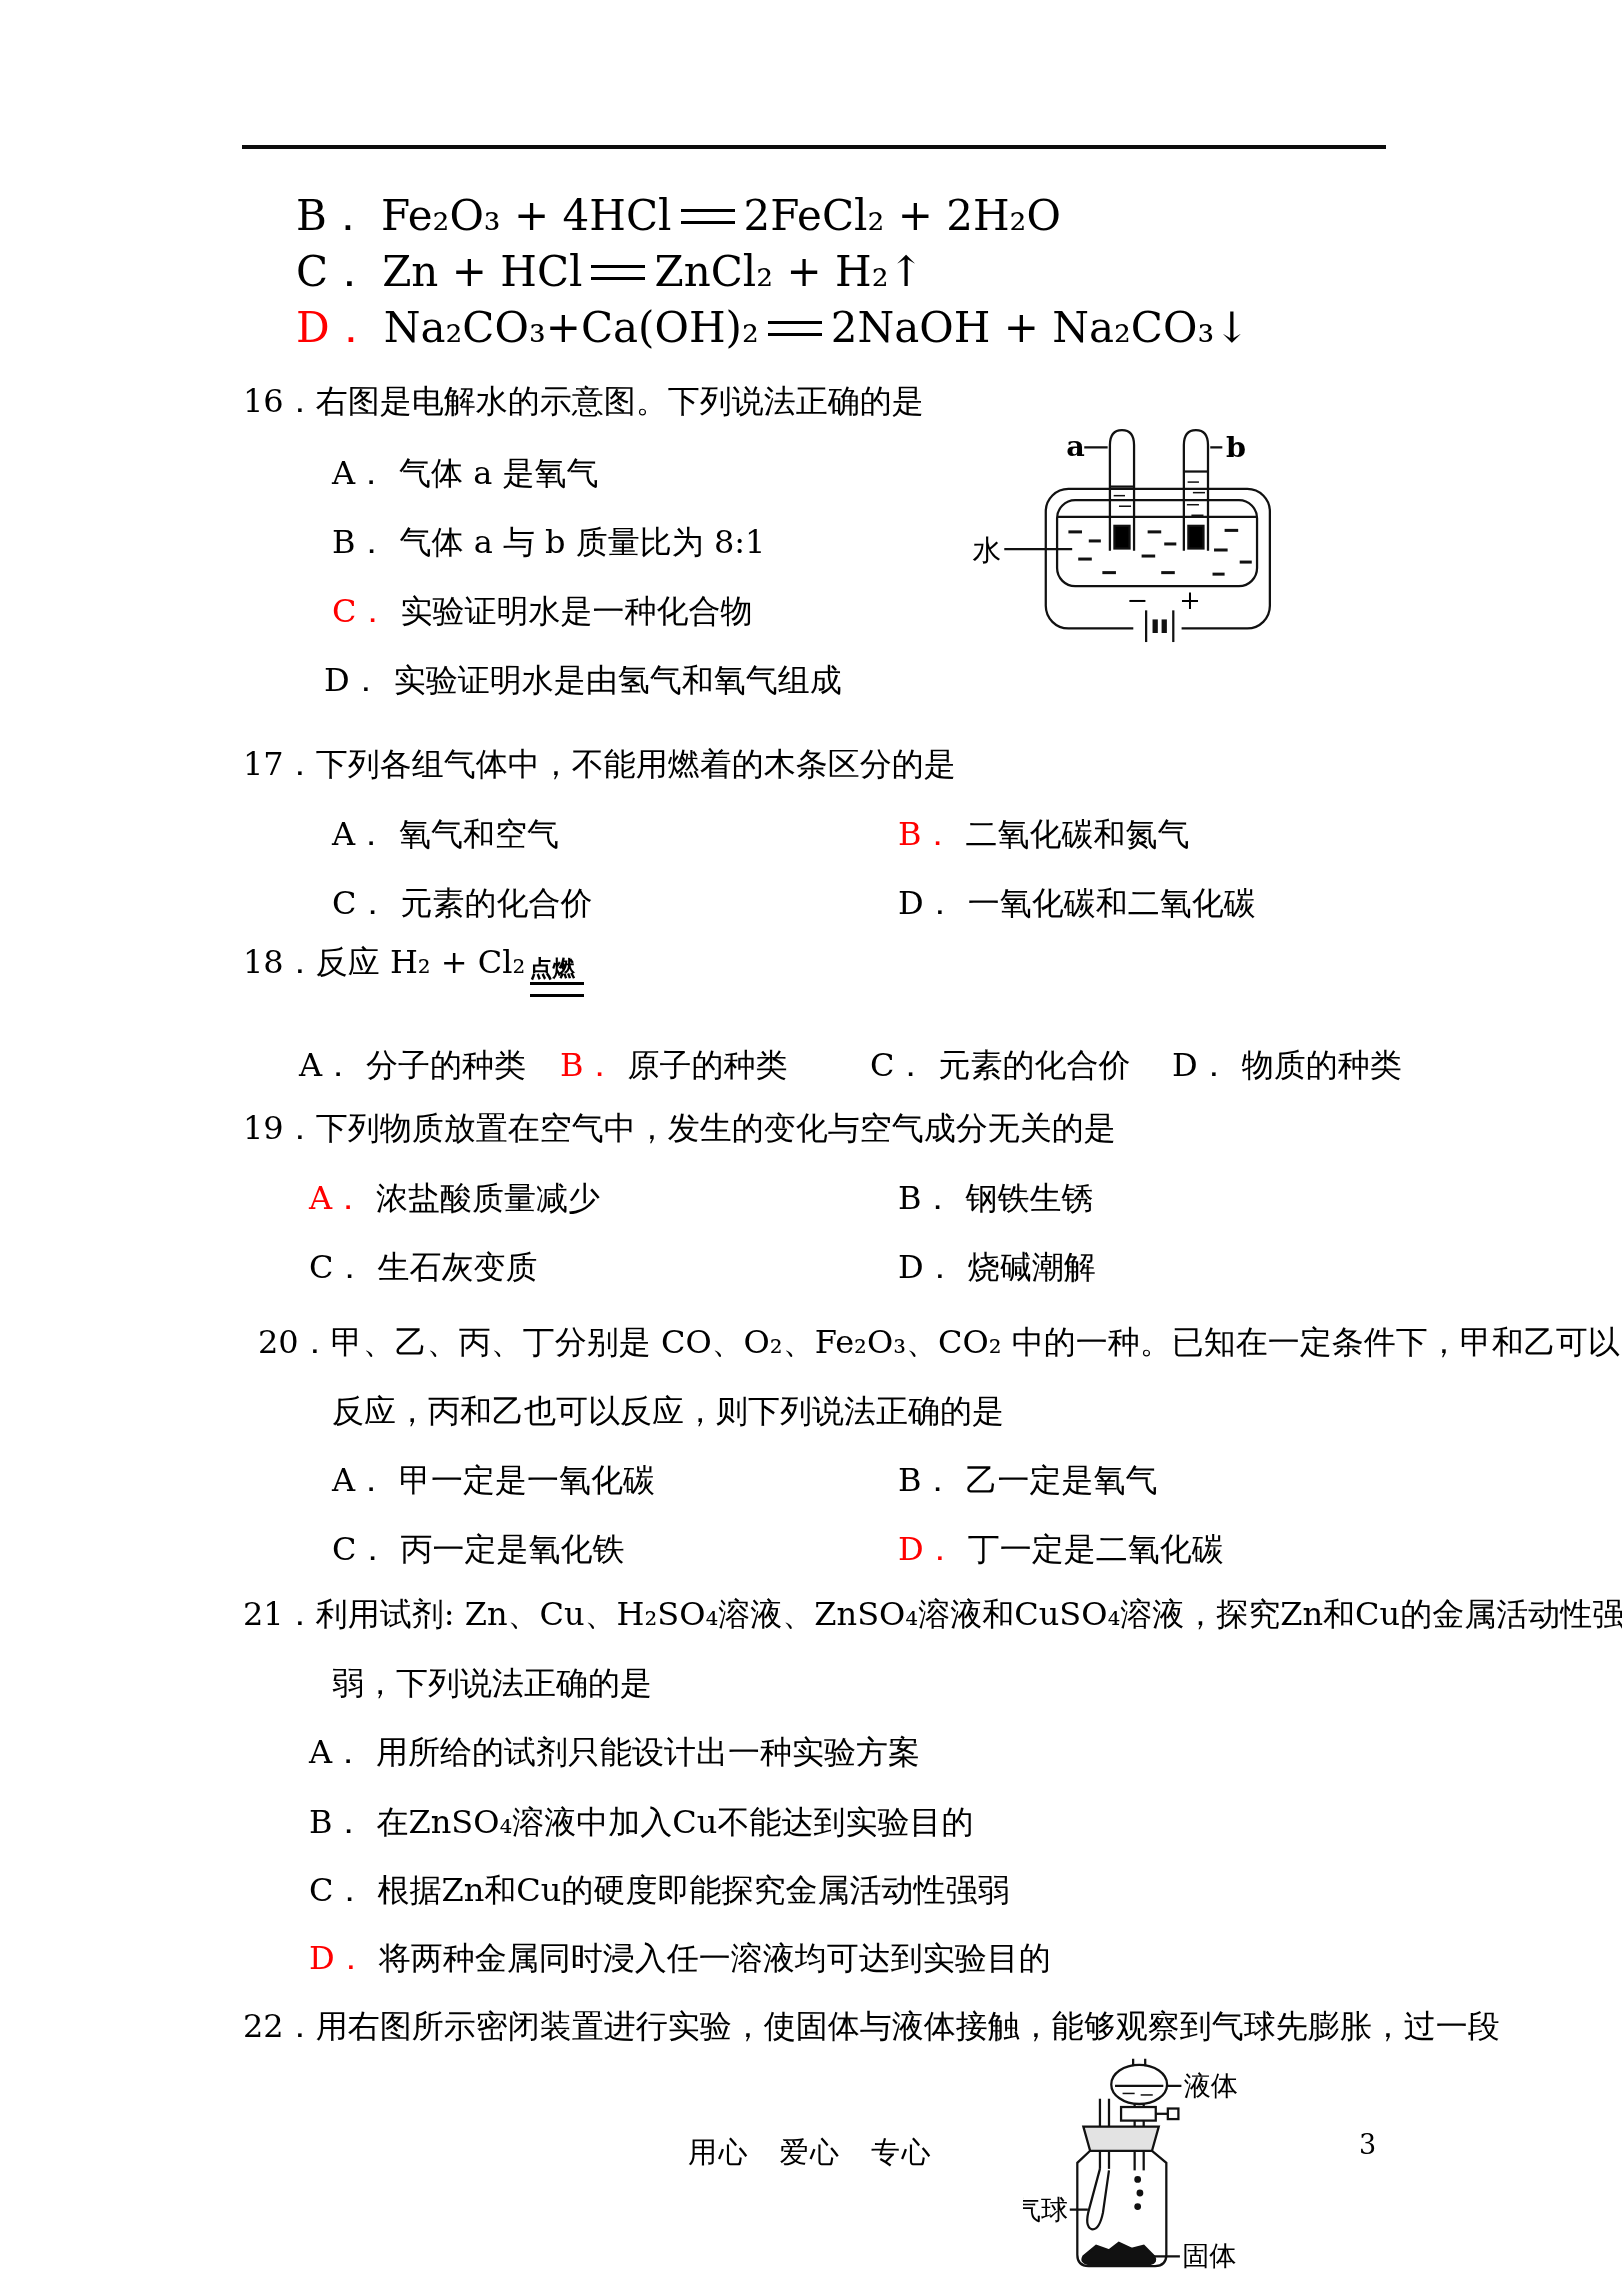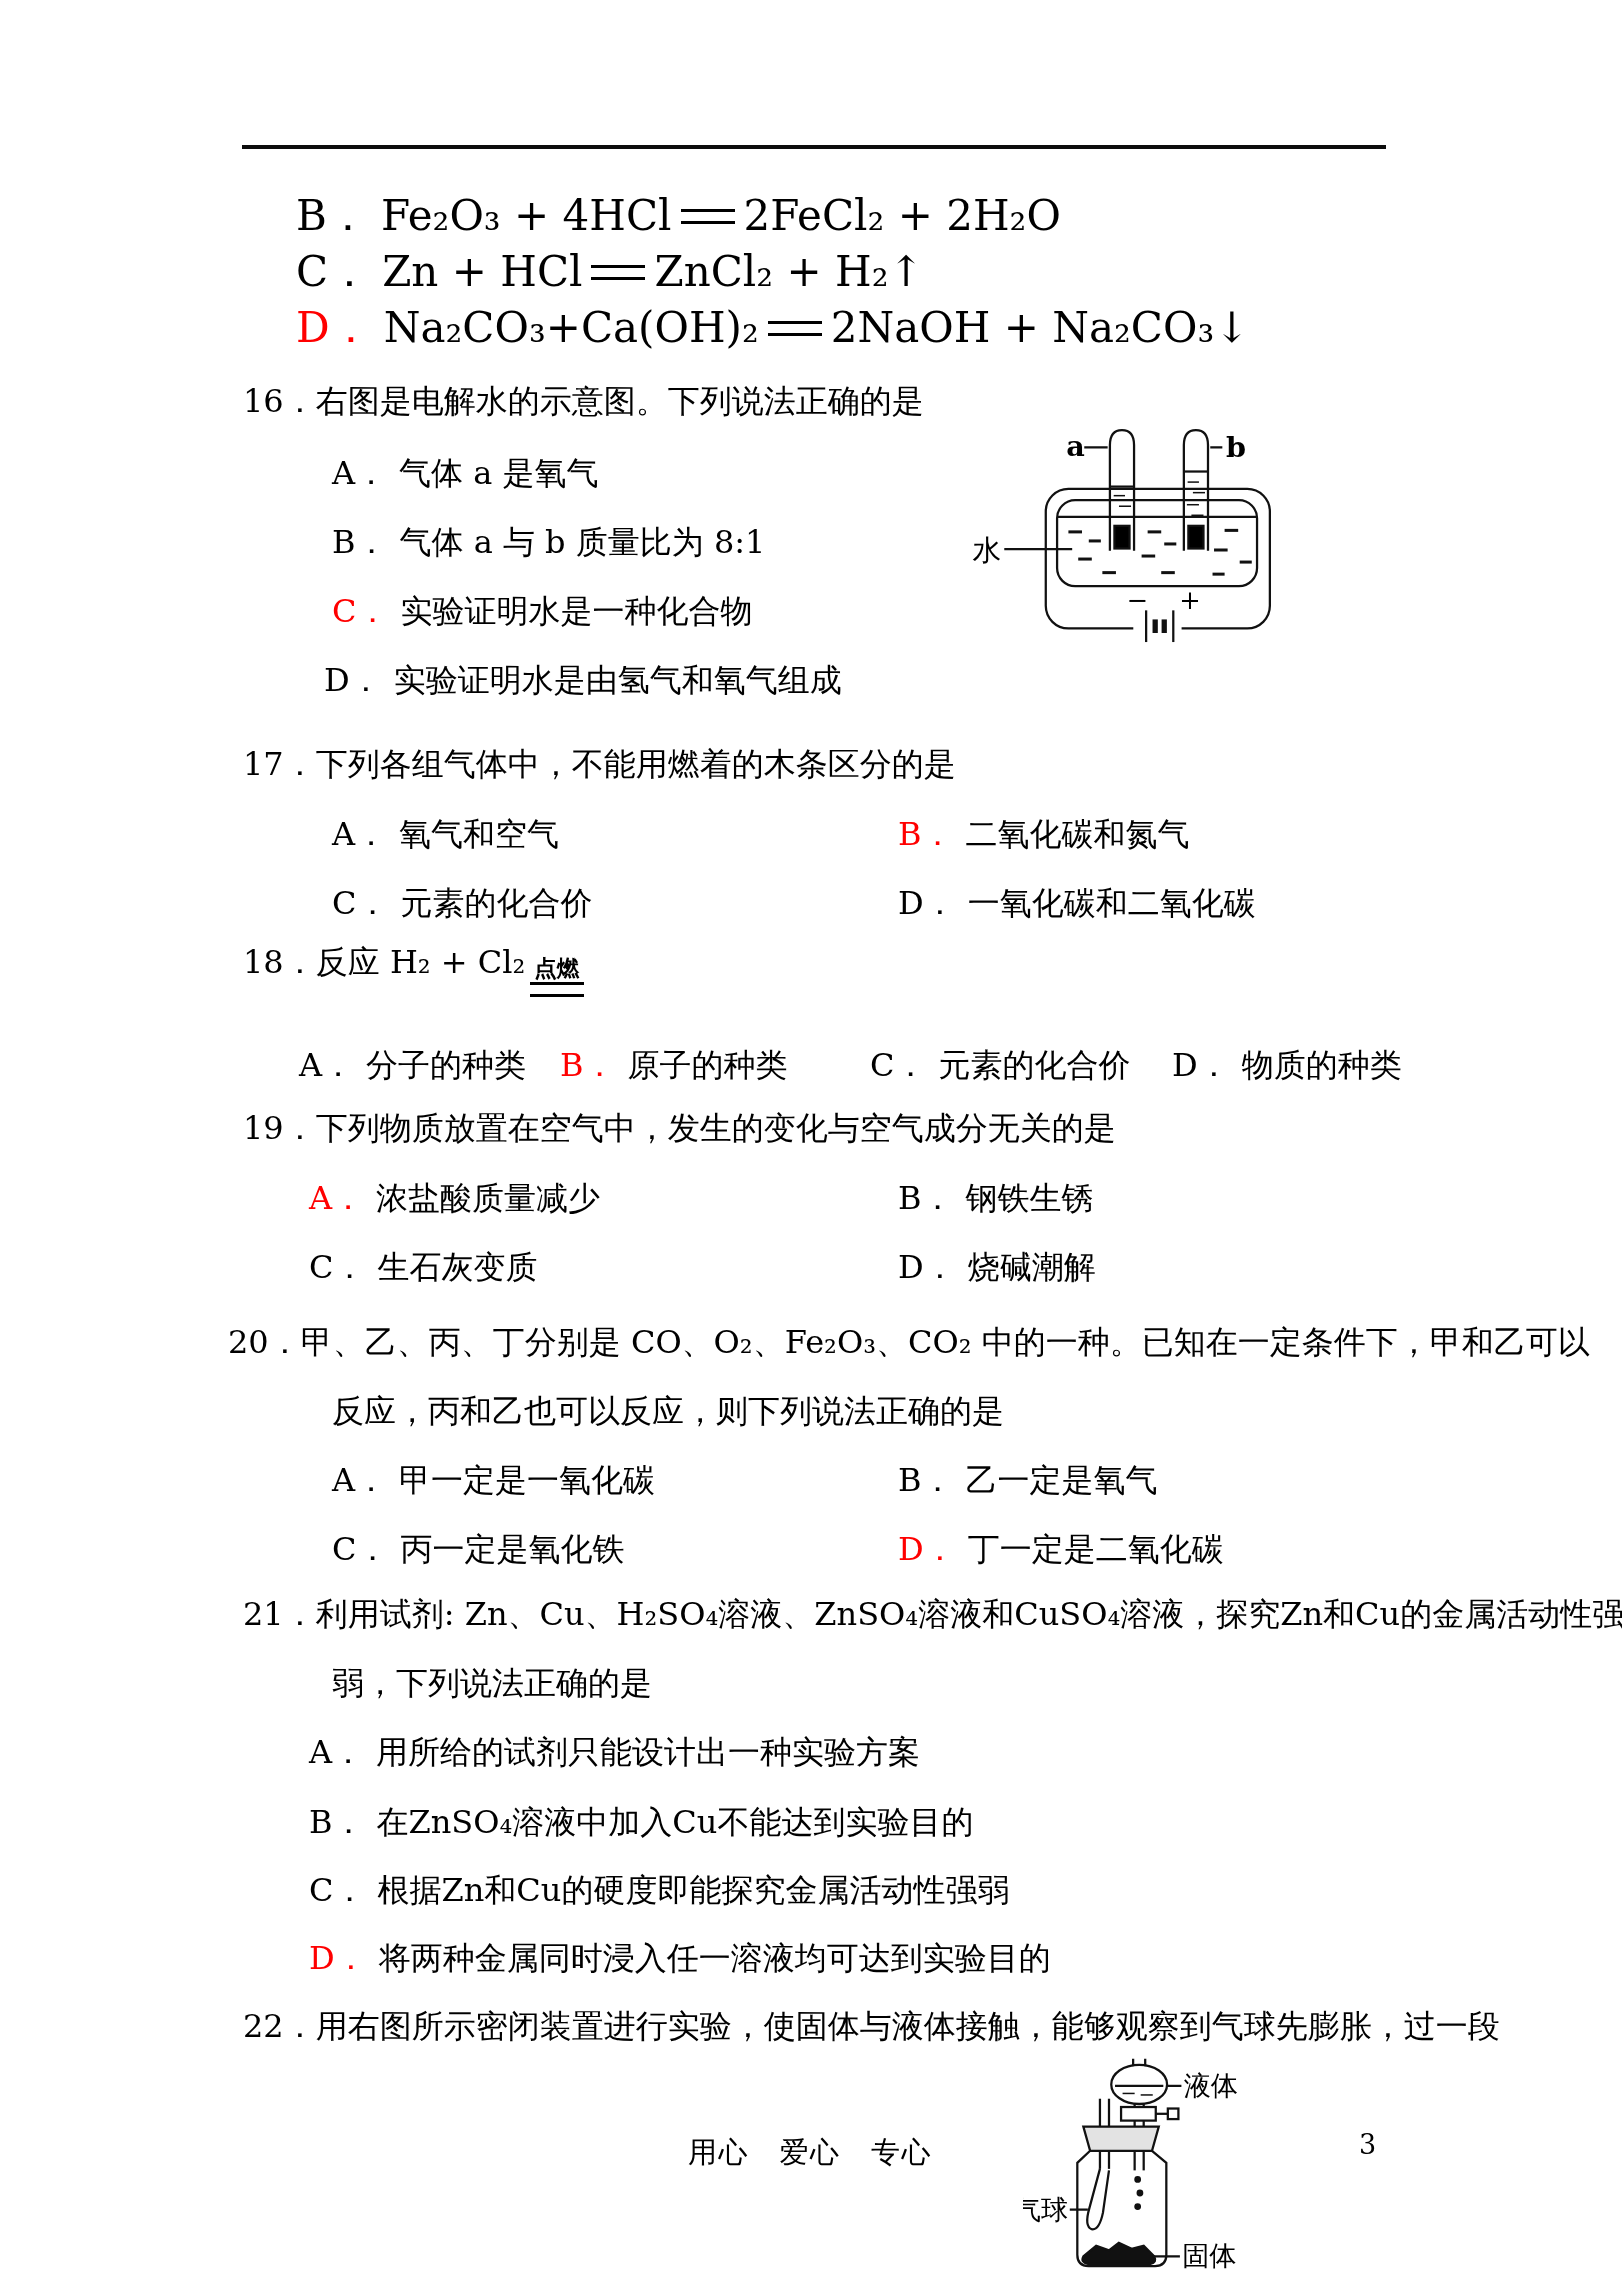--- a/index.html
+++ b/index.html
@@ -7,21 +7,21 @@
     width:1623px;height:2295px;position:relative;background:#ffffff;
     font-family:"DejaVu Serif","DejaVu Sans","Liberation Serif",serif;
     color:#000;overflow:hidden;
   }
   .row{position:absolute;white-space:nowrap;font-size:32px;line-height:1.25;}
   .formula{font-size:42px;}
   .opt-letter{display:inline-block;margin-right:12px;}
   .red{color:#ff0000;}
   .dbl-eq{display:inline-block;width:54px;height:9px;border-top:3px solid #000;
           border-bottom:3px solid #000;vertical-align:middle;margin:0 9px 4.5px 9px;}
-  .cond-wrap{display:inline-flex;flex-direction:column;align-items:center;
+  .cond-wrap{display:inline-flex;flex-direction:column;
              vertical-align:-3px;margin:0 4.5px;}
   .cond{font-size:22.6px;font-weight:bold;line-height:1;margin-bottom:2.3px;}
   .cond-wrap .dbl-eq{margin:0;}
   .top-rule{position:absolute;left:242px;top:145px;width:1144px;height:3.8px;background:#0d0d0d;}
   .footer{position:absolute;left:688px;top:2133px;font-size:29px;letter-spacing:1.5px;font-family:Liberation Serif, serif;}
   .pagenum{position:absolute;left:1359px;top:2129px;font-size:27px;}
   svg{position:absolute;}
   svg text{font-family:"DejaVu Serif","DejaVu Sans",serif;}
 </style>
 </head>
@@ -148,21 +148,21 @@
 <div class="row" style="left:898px;top:1178px">
   <span class="opt-letter">B．</span><span>钢铁生锈</span>
 </div>
 <div class="row" style="left:309px;top:1247px">
   <span class="opt-letter">C．</span><span>生石灰变质</span>
 </div>
 <div class="row" style="left:898px;top:1247px">
   <span class="opt-letter">D．</span><span>烧碱潮解</span>
 </div>
 
-<div class="row" style="left:228px;top:1322px"><span>20．甲、乙、丙、丁分别是 CO、O₂、Fe₂O₃、CO₂ 中的一种。已知在一定条件下，甲和乙可以</span></div>
+<div class="row" style="left:258px;top:1322px"><span>20．甲、乙、丙、丁分别是 CO、O₂、Fe₂O₃、CO₂ 中的一种。已知在一定条件下，甲和乙可以</span></div>
 <div class="row" style="left:332px;top:1391px"><span>反应，丙和乙也可以反应，则下列说法正确的是</span></div>
 <div class="row" style="left:332px;top:1460px">
   <span class="opt-letter">A．</span><span>甲一定是一氧化碳</span>
 </div>
 <div class="row" style="left:898px;top:1460px">
   <span class="opt-letter">B．</span><span>乙一定是氧气</span>
 </div>
 <div class="row" style="left:332px;top:1529px">
   <span class="opt-letter">C．</span><span>丙一定是氧化铁</span>
 </div>

